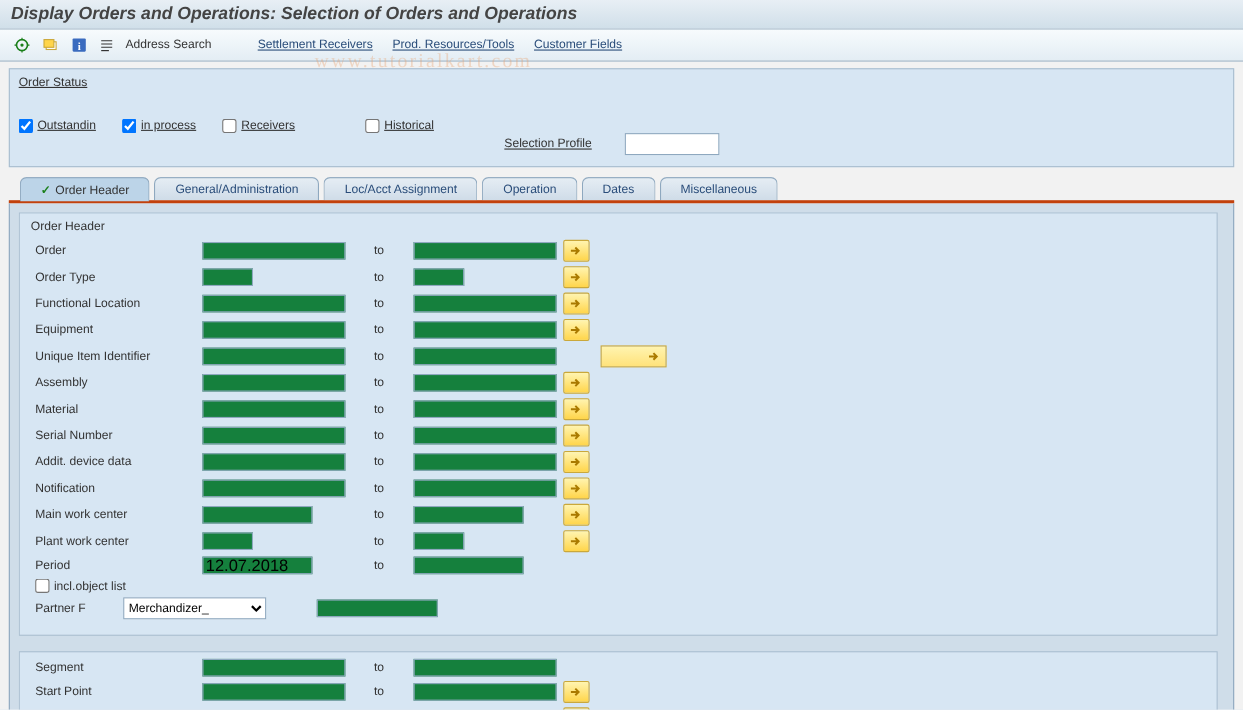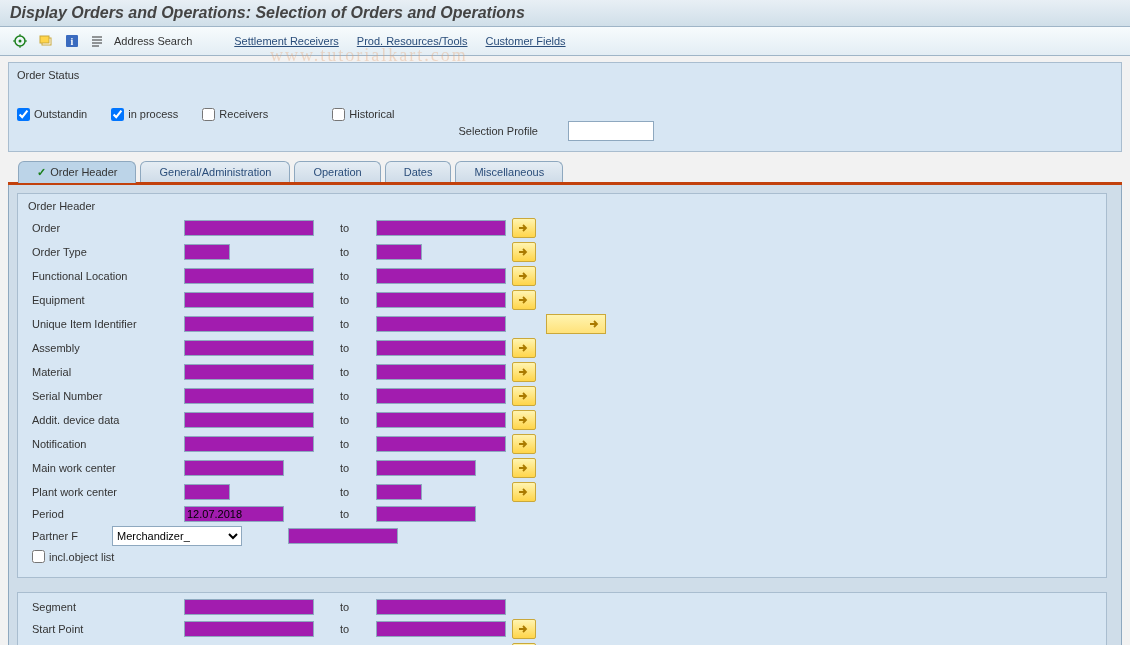--- a/index.html
+++ b/index.html
@@ -44,20 +44,21 @@
     color: #2a4d7a;
     cursor: pointer;
   }
 
   .status-box {
     margin: 6px 8px 0 8px;
     padding: 6px 8px 10px 8px;
     border: 1px solid #a9bdcf;
     background: #d7e6f3;
     position: relative;
+    text-decoration: underline;
   }
   .group-title {
     font-size: 11px;
     color: #333;
     margin-bottom: 6px;
   }
   .status-row {
     display:flex; align-items:center; gap: 24px;
   }
   .chk { display:flex; align-items:center; gap:4px; }
@@ -124,23 +125,23 @@
     display: grid;
     grid-template-columns: 150px 130px 50px 130px 28px 60px;
     align-items: center;
     gap: 6px;
     margin-bottom: 4px;
   }
   .row .label { color:#333; padding-left:4px; }
   .row input[type=text] {
     height: 16px;
     border: 1px solid #8ea8bf;
-    background: #a21caf;
+    background: #15803d;
     padding: 1px 2px;
-    font-size: 11px;
+    font-size: 15px;
     width: 100%;
     box-sizing: border-box;
   }
   .row select {
     height: 20px;
     border: 1px solid #8ea8bf;
     background: #fff;
     font-size: 11px;
     width: 130px;
   }
@@ -166,21 +167,21 @@
   }
   .to-label { text-align:left; padding-left:20px; }
 
   
   .inner-scroll::-webkit-scrollbar { width: 14px; }
   .inner-scroll::-webkit-scrollbar-track { background: #e5edf4; border-left:1px solid #aac; }
   .inner-scroll::-webkit-scrollbar-thumb { background: #b7c9da; border:1px solid #8ea8bf; }
 
   .watermark {
     position:absolute;
-    top: 45px; left: 270px;
+    top: 45px; left: 286px;
     font-size: 18px;
     color: rgba(231,160,110,0.35);
     font-family: "Times New Roman", serif;
     letter-spacing: 2px;
     pointer-events:none;
     z-index: 50;
   }
 </style>
 </head>
 <body>
@@ -249,20 +250,21 @@
     <div class="sel-profile">
       <span>Selection Profile</span>
       <input type="text" value="" style="">
     </div>
   </div>
 </div>
 
 <div class="tabstrip">
   <div class="tab active"><span class="check">✓</span><span>Order Header</span></div>
   <div class="tab">General/Administration</div>
+  <div class="tab">Loc/Acct Assignment</div>
   <div class="tab">Operation</div>
   <div class="tab">Dates</div>
   <div class="tab">Miscellaneous</div>
 </div>
 
 <div class="panel-wrap">
   <div class="inner-scroll">
 
     <div class="fieldset">
       <div class="legend">Order Header</div>
@@ -414,33 +416,33 @@
           <div class="row">
             <span class="label">Period</span>
             <input type="text" class="inp-medium" value="12.07.2018" style="">
             <span class="to-label">to</span>
             <input type="text" class="inp-medium" style="">
             <div></div>
             <div></div>
           </div>
         </div>
 
+      <div class="row" style="grid-template-columns:auto;">
+        <label class="chk" style="padding-left:4px;">
+          <input type="checkbox" style="">
+            <span>incl.object list</span>
+        </label>
+      </div>
       <div class="row" style="grid-template-columns:78px 170px 120px;">
         <span class="label">Partner F</span>
         <select>
           <option>Merchandizer_</option>
         </select>
         <input type="text" style="width: 110px;" value="">
       </div>
-      <div class="row" style="grid-template-columns:auto;">
-        <label class="chk" style="padding-left:4px;">
-          <input type="checkbox" style="">
-            <span>incl.object list</span>
-        </label>
-      </div>
     </div>
 
     <div class="fieldset">
       <div id="ld-rows">
           <div class="row">
             <span class="label">Segment</span>
             <input type="text" style="">
             <span class="to-label">to</span>
             <input type="text" style="">
             <div></div>

